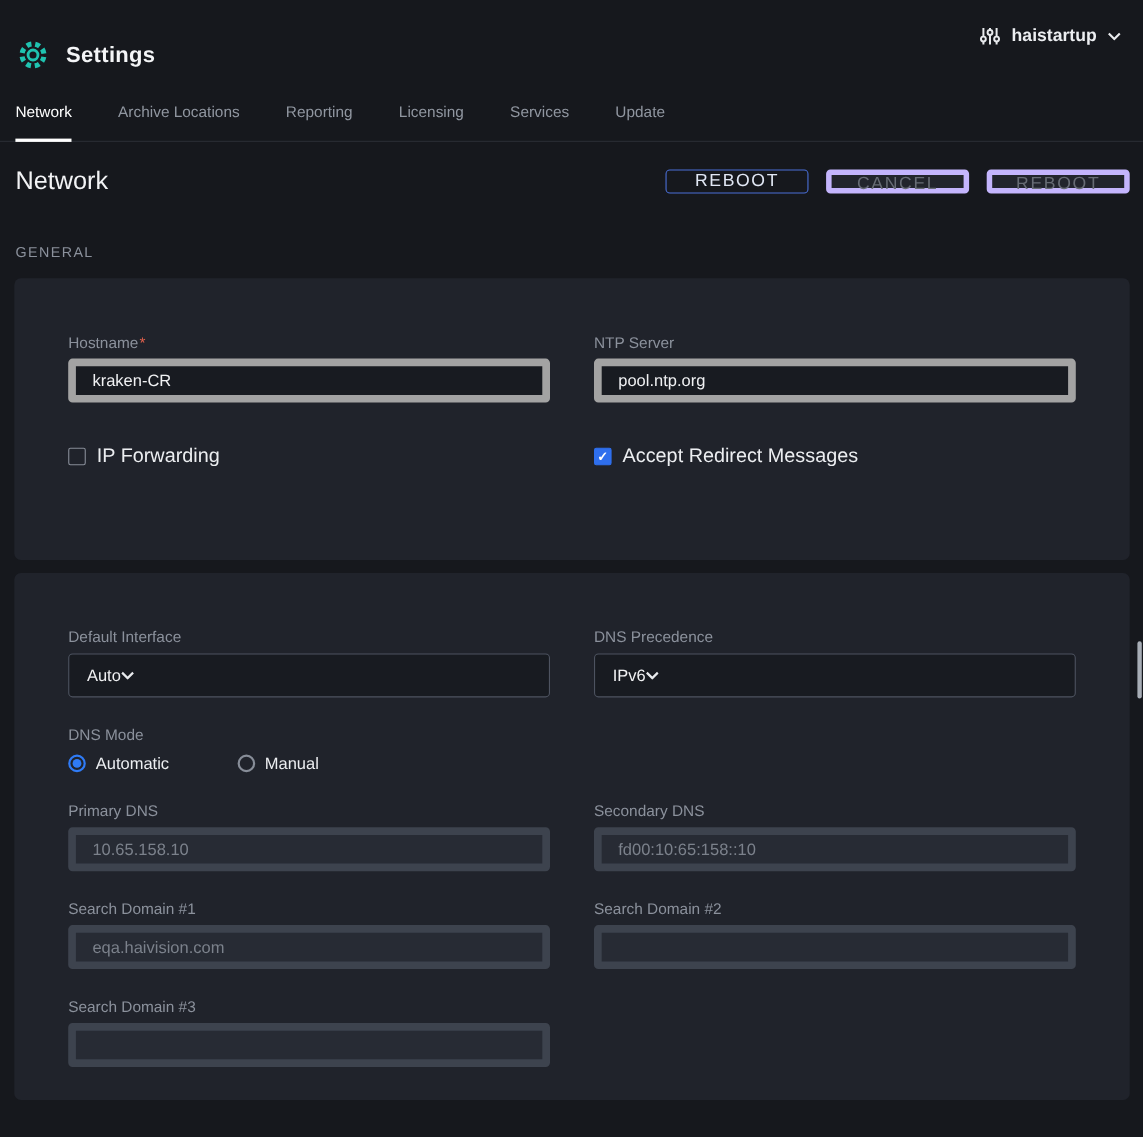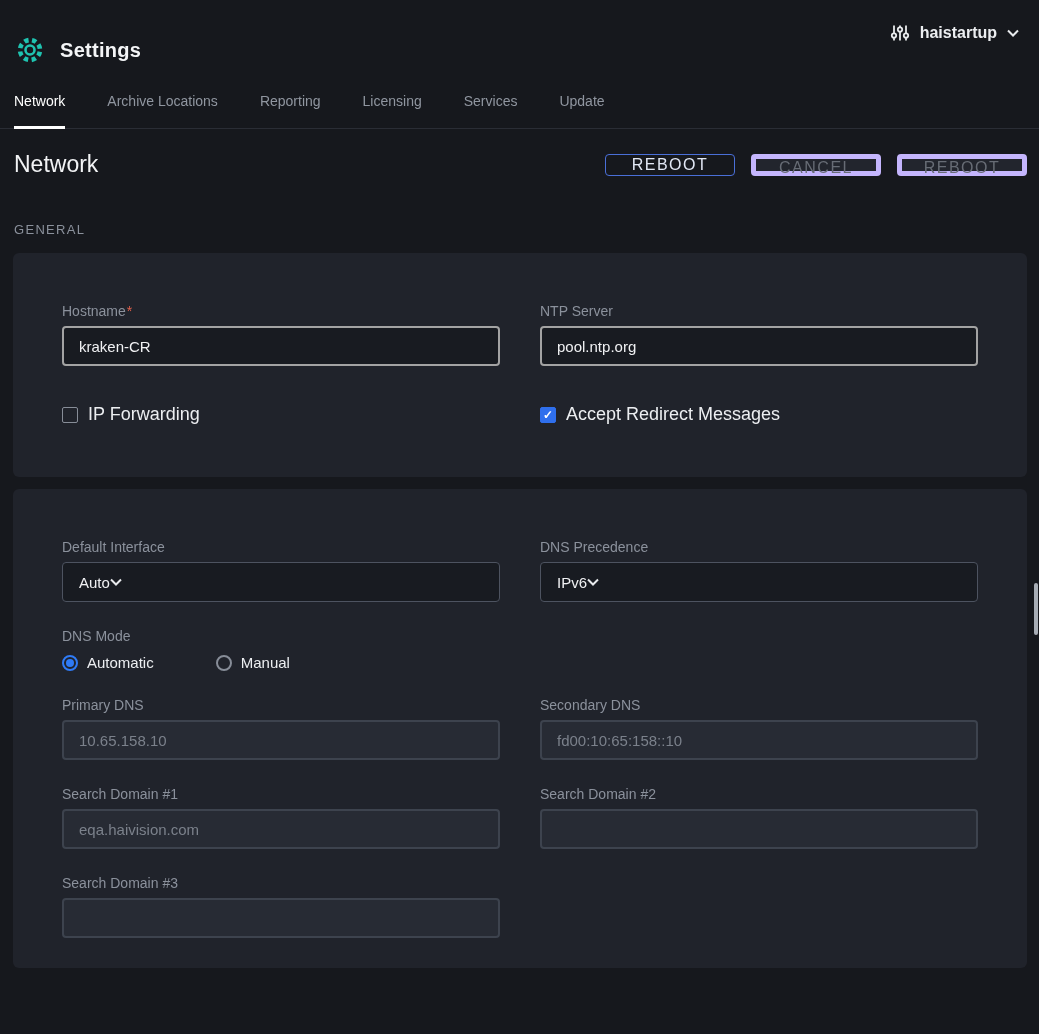--- a/index.html
+++ b/index.html
@@ -29,41 +29,41 @@
   .page-title { font-size: 23px; font-weight: 500; color: #f2f3f5; }
   .btn-row { display: flex; gap: 16px; }
   .btn { width: 130px; height: 22px; border-radius: 4px; font-size: 16px; letter-spacing: 1.5px; font-family: inherit; background: transparent; }
   .btn-reboot { border: 1px solid #4a6fd8; color: #e2e8f5; cursor: pointer; }
   .btn-disabled { background: #22252d; border: 5px solid #c4b5fd; color: #676c75; cursor: default; }
 
   .section-label { margin: 44px 0 16px 14px; font-size: 13px; letter-spacing: 1.3px; color: #8b919c; }
 
   
   .card { width: 1014px; margin-left: 13px; background: #20232b; border-radius: 6px; padding: 50px 49px 30px; }
-  .card-general { padding-bottom: 52px; margin-bottom: 12px; }
+  .card-general { padding-bottom: 84px; margin-bottom: 12px; }
   .grid { display: grid; grid-template-columns: 438px 438px; column-gap: 40px; }
 
   .field-label { display: block; font-size: 14px; color: #8b919c; margin-bottom: 7px; }
   .required { color: #e0604c; margin-left: 1px; }
 
-  .text-input { width: 100%; height: 40px; background: #181b21; border: 2px solid #a3a3a3; border-radius: 4px; color: #f0f1f3; font-size: 15px; padding: 0 15px; font-family: inherit; outline: none; }
+  .text-input { width: 100%; height: 40px; background: #181b21; border: 7px solid #a3a3a3; border-radius: 4px; color: #f0f1f3; font-size: 15px; padding: 0 15px; font-family: inherit; outline: none; }
   .text-input.disabled { background: #272b34; border-color: #3d434e; color: #7b818b; }
 
   .select { height: 40px; background: #181b21; border: 1px solid #4d5360; border-radius: 4px; display: flex; align-items: center; padding: 4px 16px; cursor: pointer; }
   .select-value { font-size: 15px; color: #f0f1f3; }
 
   .check-row { display: flex; align-items: center; gap: 10px; margin-top: 38px; cursor: pointer; }
   .checkbox { width: 16px; height: 16px; border: 1px solid #878d98; border-radius: 2px; display: flex; align-items: center; justify-content: center; background: transparent; flex: 0 0 16px; }
   .checkbox.checked { background: #2f6fed; border-color: #2f6fed; }
   .checkbox.checked::after { content: "✓"; color: #fff; font-size: 12px; font-weight: 700; line-height: 1; }
   .check-label { font-size: 18px; color: #eceef1; }
 
   .dns-mode-block { margin-top: 26px; }
   .radio-row { display: flex; align-items: center; margin-top: 10px; }
-  .radio-option { display: flex; align-items: center; gap: 9px; margin-right: 62px; cursor: pointer; }
+  .radio-option { display: flex; gap: 9px; margin-right: 62px; cursor: pointer; }
   .radio { width: 16px; height: 16px; border-radius: 50%; border: 2px solid #878d98; position: relative; flex: 0 0 16px; }
   .radio.selected { border-color: #2f7bf6; }
   .radio.selected::after { content: ""; position: absolute; inset: 2px; background: #2f7bf6; border-radius: 50%; }
   .radio-label { font-size: 15px; color: #eceef1; }
 
   .mt26 { margin-top: 26px; }
 
   .scroll-thumb { position: absolute; right: 1px; top: 583px; width: 4px; height: 52px; border-radius: 2px; background: #a7adb5; cursor: pointer; }
 </style>
 </head>

